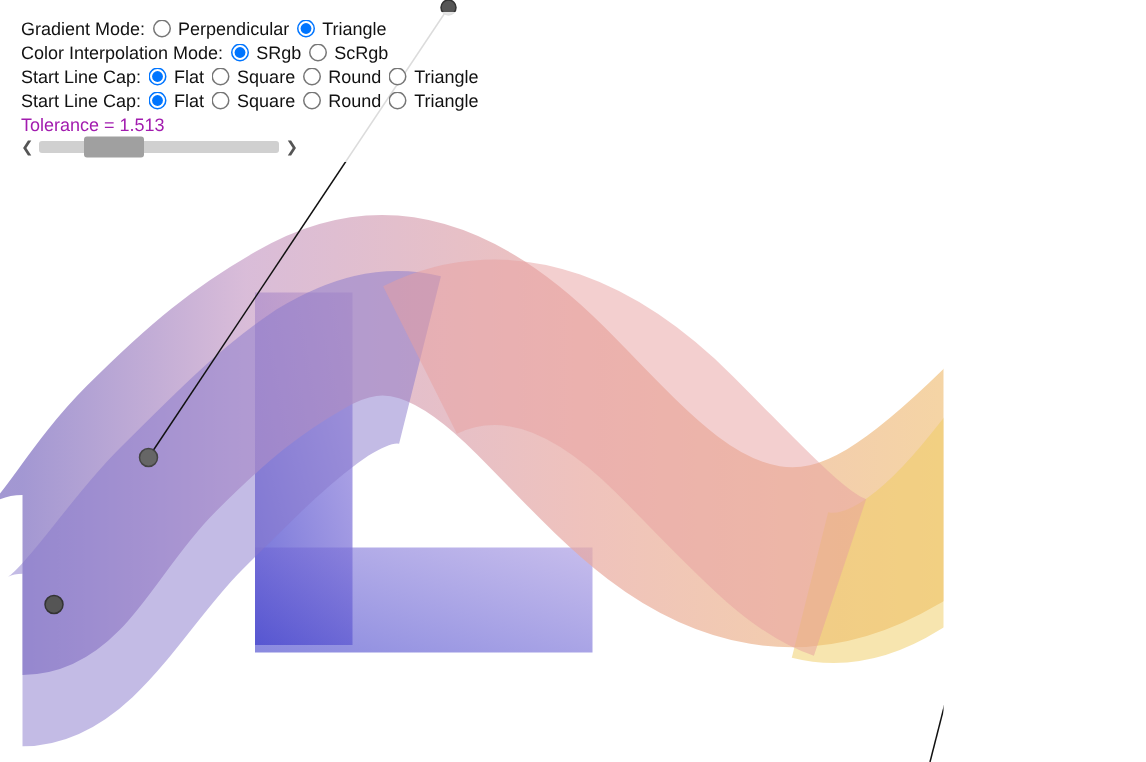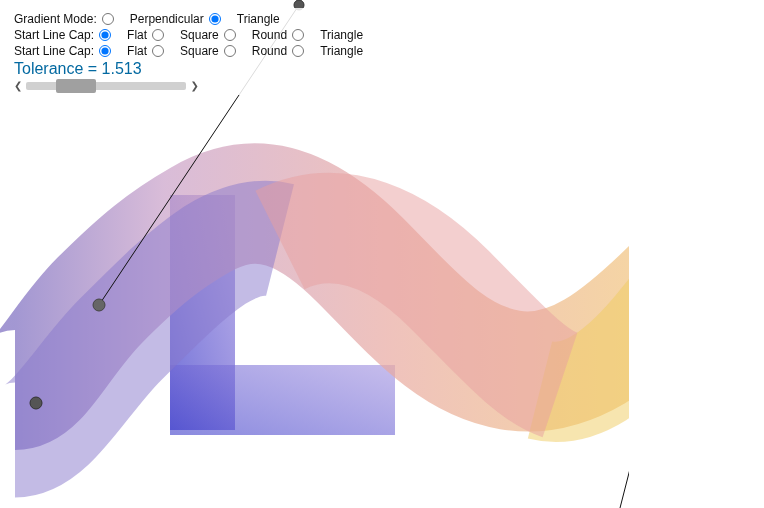--- a/index.html
+++ b/index.html
@@ -38,33 +38,33 @@
       display: flex;
       align-items: center;
       gap: 5px;
       font-size: 12px;
       white-space: nowrap;
     }
 
     .control-row label {
       display: flex;
       align-items: center;
-      gap: 16px;
+      gap: 5px;
       cursor: pointer;
     }
 
     input[type="radio"] {
       width: 12px;
       height: 12px;
       margin: 0;
     }
 
     .tolerance-row, .thickness-row {
-      font-size: 16px;
-      color: #0369a1;
+      font-size: 12px;
+      color: #a21caf;
     }
 
     .slider-container {
       display: flex;
       align-items: center;
       gap: 4px;
     }
 
     .slider-track {
       width: 160px;
@@ -169,20 +169,31 @@
       <label>
         <input type="radio" name="gradMode" style="">
         <span>Perpendicular</span>
       </label>
       <label>
         <input type="radio" name="gradMode" checked="" style="">
         <span>Triangle</span>
       </label>
     </div>
 
+    <div class="control-row">
+      <span>Color Interpolation Mode:</span>
+      <label>
+        <input type="radio" name="colorMode" checked="" style="">
+        <span>SRgb</span>
+      </label>
+      <label>
+        <input type="radio" name="colorMode" style="">
+        <span>ScRgb</span>
+      </label>
+    </div>
 
     <div class="control-row">
       <span>Start Line Cap:</span>
       <label>
         <input type="radio" name="startCap" checked="" style="">
         <span>Flat</span>
       </label>
       <label>
         <input type="radio" name="startCap" style="">
         <span>Square</span>

